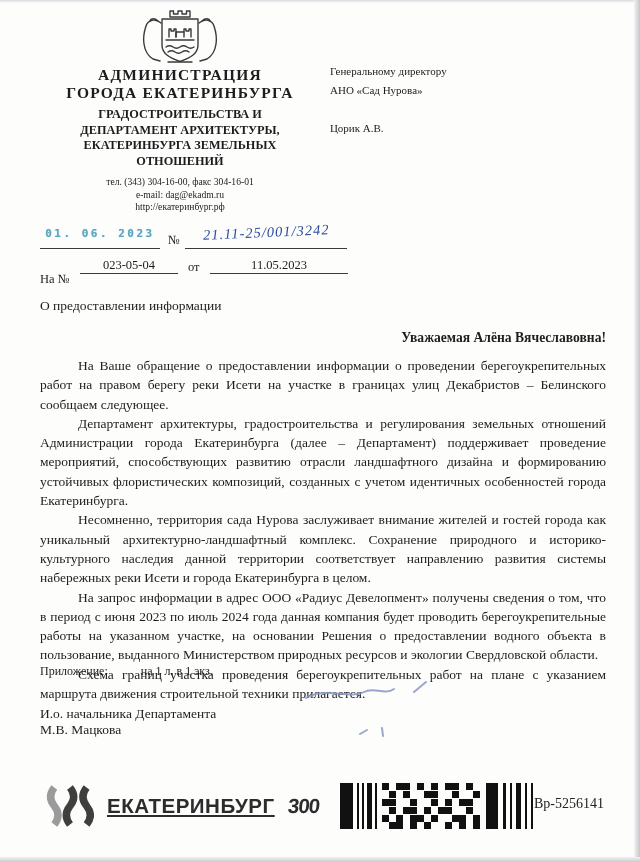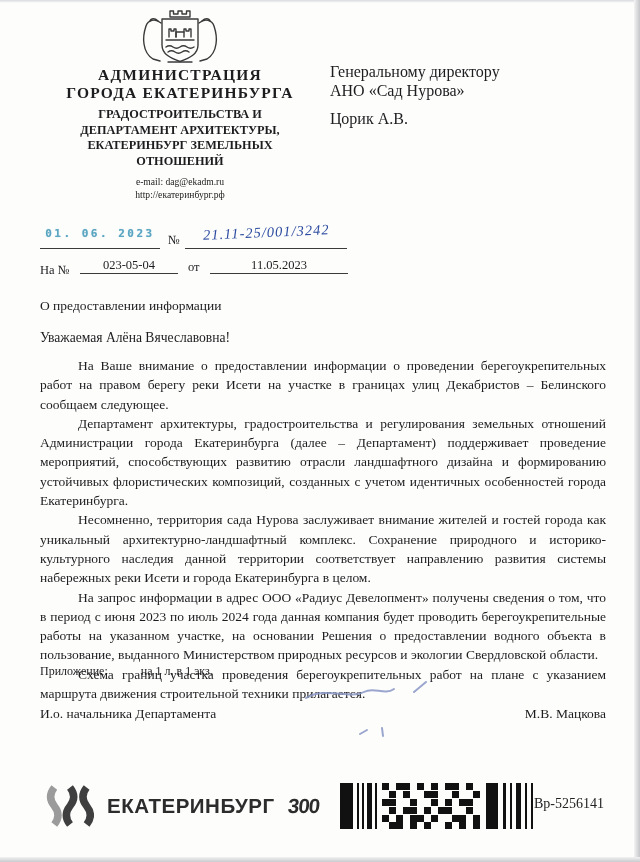--- a/index.html
+++ b/index.html
@@ -18,66 +18,66 @@
   .scan-edge-top{position:absolute;top:0;left:0;width:100%;height:3px;
     background:linear-gradient(to bottom,#d9dade,#fdfdfc);}
 
   
   .crest{position:absolute;left:128px;top:6px;width:104px;height:58px;}
   .org-block{position:absolute;left:36px;top:66px;width:288px;text-align:center;}
   .org-name{font-weight:bold;font-size:15.5px;line-height:18px;letter-spacing:1.2px;}
   .dept{font-weight:bold;font-size:12.3px;line-height:15.5px;margin-top:5px;}
   .contact{font-size:9.6px;line-height:12.6px;margin-top:7px;color:#222;}
   .addressee{position:absolute;left:330px;top:62px;width:260px;
-    font-size:16px;line-height:19px;}
-  .addressee .nm{margin-top:9px;}
+    font-size:11px;line-height:19px;}
+  .addressee .nm{margin-top:19px;}
 
   
   .ref{position:absolute;left:40px;top:226px;width:320px;font-size:12.5px;}
   .u{border-bottom:1.3px solid #3b3b3b;}
   .stamp-cell{position:absolute;left:0;top:0;width:120px;height:22px;text-align:center;}
   .stamp-date{
     font-family:"DejaVu Sans Mono", monospace;
     font-weight:bold;font-size:11px;letter-spacing:2.5px;
     color:#5ba6c2;text-shadow:0 0 1px rgba(91,166,194,.6);
     white-space:nowrap;
   }
   .num-label{position:absolute;left:128px;top:7px;font-size:12.5px;}
   .num-cell{position:absolute;left:145px;top:-2px;width:162px;height:24px;text-align:center;}
   .hand{
     font-style:italic;color:#2e4da0;font-size:14.5px;letter-spacing:1px;
     display:inline-block;transform:rotate(-2.5deg);white-space:nowrap;
   }
   .ref-row2{position:absolute;left:0;top:32px;width:320px;height:20px;}
-  .reply-label{position:absolute;left:0;top:5px;}
+  .reply-label{position:absolute;left:0;top:14px;}
   .reply-num{position:absolute;left:40px;top:0px;width:98px;text-align:center;}
   .from-label{position:absolute;left:148px;top:2px;}
   .reply-date{position:absolute;left:170px;top:0px;width:138px;text-align:center;}
   .subject{position:absolute;left:0;top:72px;font-size:13.5px;white-space:nowrap;}
 
   
   .salutation{position:absolute;left:40px;top:330px;width:566px;
-    text-align:left;font-size:13.6px;}
+    text-align:right;font-size:13.6px;font-weight:bold;}
   .body-text{position:absolute;left:40px;top:356px;width:566px;
     font-size:13.5px;line-height:19.3px;text-align:justify;}
   .body-text p{margin:0;text-indent:38px;}
   .attachment{position:absolute;left:40px;top:664px;width:566px;font-size:12px;}
   .attachment .lbl{margin-right:30px;}
 
   
   .sig-squiggle{position:absolute;left:298px;top:676px;width:170px;height:72px;}
   .sig-row{position:absolute;left:40px;top:706px;width:566px;
-    display:flex;justify-content:space-between;font-size:13.5px;}
+    display:flex;justify-content:space-between;font-size:13.5px;flex-direction:column;}
 
   
   .footer{position:absolute;left:40px;top:780px;width:566px;height:56px;}
   .logo{position:absolute;left:6px;top:4px;display:flex;align-items:center;gap:13px;
     font-family:"Liberation Sans", sans-serif;}
   .logo-marks{width:48px;height:44px;}
-  .logo-text{font-weight:bold;font-size:20.5px;letter-spacing:.5px;color:#2c2c2c;}
+  .logo-text{font-weight:bold;font-size:20.5px;letter-spacing:.5px;color:#2c2c2c;text-decoration:underline;}
   .logo-suffix{font-weight:bold;font-size:20.5px;letter-spacing:-1px;color:#2c2c2c;
     transform:skewX(-6deg);display:inline-block;}
   .barcode{position:absolute;left:300px;top:3px;width:214px;height:46px;}
   .doc-code{position:absolute;right:2px;top:16px;font-size:14px;color:#222;}
 </style>
 </head>
 <body>
 
 <div class="page">
   <div class="scan-edge-top"></div>
@@ -104,24 +104,25 @@
 
     <path d="M40,56 h24"></path>
   </svg>
 
   <div class="org-block">
     <div class="org-name">АДМИНИСТРАЦИЯ</div>
     <div class="org-name">ГОРОДА  ЕКАТЕРИНБУРГА</div>
     <div class="dept">
       <div>ГРАДОСТРОИТЕЛЬСТВА И</div>
       <div>ДЕПАРТАМЕНТ АРХИТЕКТУРЫ,</div>
-      <div>ЕКАТЕРИНБУРГ ЗЕМЕЛЬНЫХ</div>
+      <div>ЕКАТЕРИНБУРГА ЗЕМЕЛЬНЫХ</div>
       <div>ОТНОШЕНИЙ</div>
     </div>
     <div class="contact">
+      <div>тел. (343) 304-16-00, факс 304-16-01</div>
       <div>e-mail: dag@ekadm.ru</div>
       <div>http://екатеринбург.рф</div>
     </div>
   </div>
 
   <div class="addressee">
     <div>Генеральному директору</div>
     <div>АНО «Сад Нурова»</div>
     <div class="nm">Цорик А.В.</div>
   </div>
@@ -139,21 +140,21 @@
       <span class="reply-num u">023-05-04</span>
       <span class="from-label">от</span>
       <span class="reply-date u">11.05.2023</span>
     </div>
     <div class="subject">О предоставлении информации</div>
   </div>
 
   <div class="salutation">Уважаемая Алёна Вячеславовна!</div>
 
   <div class="body-text">
-    <p>На Ваше внимание о предоставлении информации о проведении берегоукрепительных работ на правом берегу реки Исети на участке в границах улиц Декабристов – Белинского сообщаем следующее.</p>
+    <p>На Ваше обращение о предоставлении информации о проведении берегоукрепительных работ на правом берегу реки Исети на участке в границах улиц Декабристов – Белинского сообщаем следующее.</p>
     <p>Департамент архитектуры, градостроительства и регулирования земельных отношений Администрации города Екатеринбурга (далее – Департамент) поддерживает проведение мероприятий, способствующих развитию отрасли ландшафтного дизайна и формированию устойчивых флористических композиций, созданных с учетом идентичных особенностей города Екатеринбурга.</p>
     <p>Несомненно, территория сада Нурова заслуживает внимание жителей и гостей города как уникальный архитектурно-ландшафтный комплекс. Сохранение природного и историко-культурного наследия данной территории соответствует направлению развития системы набережных реки Исети и города Екатеринбурга в целом.</p>
     <p>На запрос информации в адрес ООО «Радиус Девелопмент» получены сведения о том, что в период с июня 2023 по июль 2024 года данная компания будет проводить берегоукрепительные работы на указанном участке, на основании Решения о предоставлении водного объекта в пользование, выданного Министерством природных ресурсов и экологии Свердловской области.</p>
     <p>Схема границ участка проведения берегоукрепительных работ на плане с указанием маршрута движения строительной техники прилагается.</p>
   </div>
 
   <div class="attachment">
     <span class="lbl">Приложение:</span>
     <span>на 1 л. в 1 экз.</span>
   </div>

